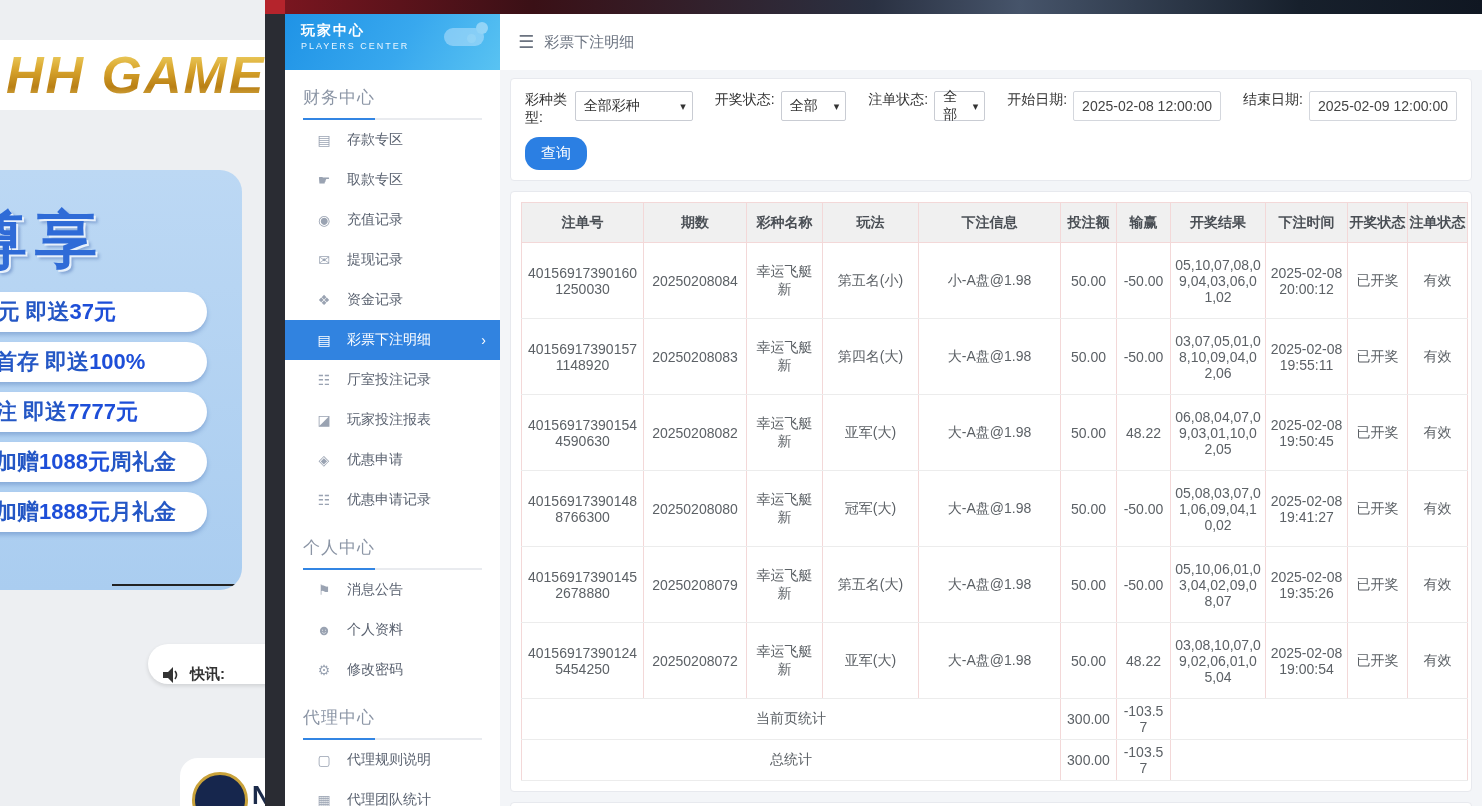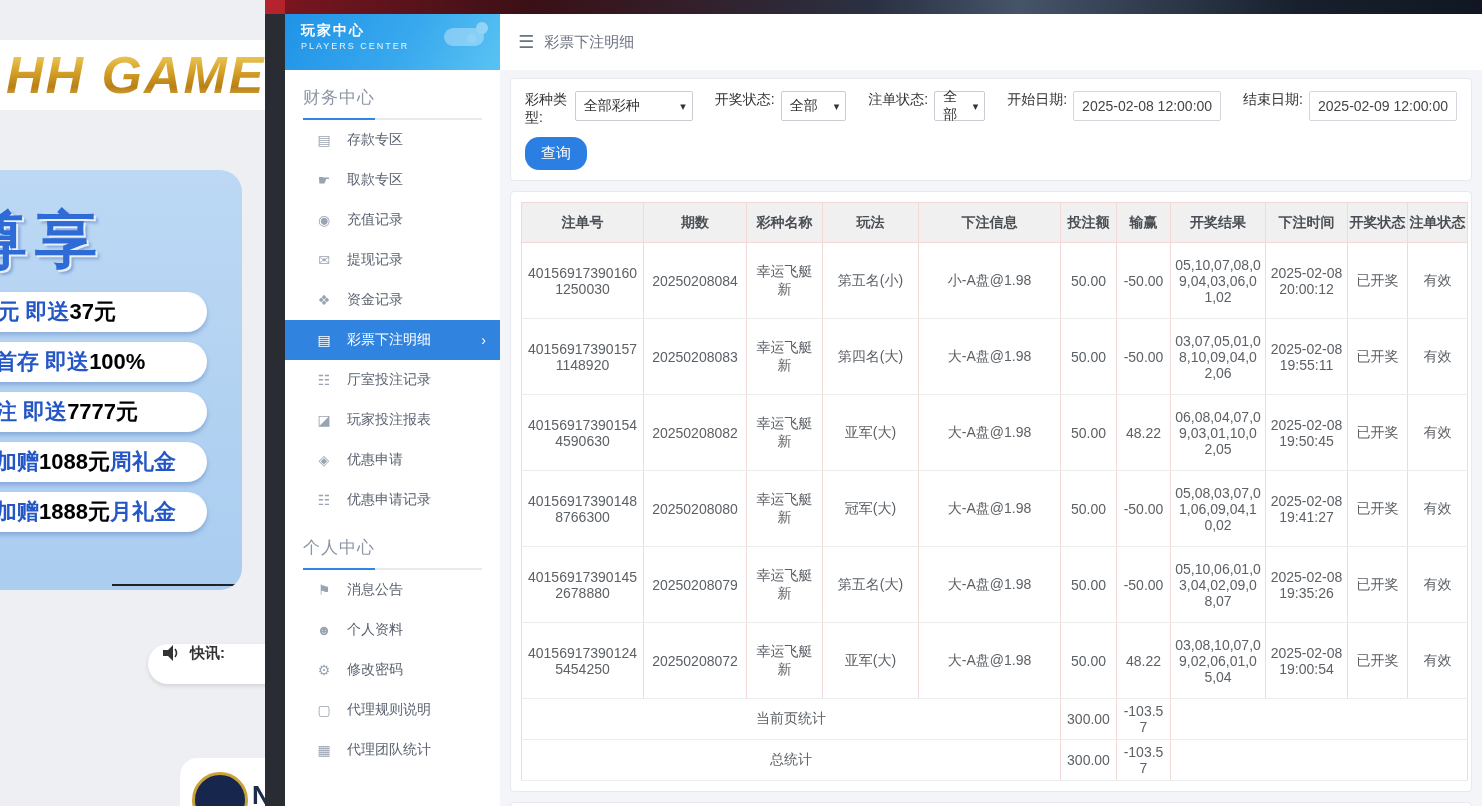--- a/index.html
+++ b/index.html
@@ -12,25 +12,25 @@
   .logo-band { position:absolute; left:0; top:40px; width:265px; height:70px; background:#ffffff; display:flex; align-items:center; overflow:hidden; }
   .brand-logo { font-size:52px; font-weight:bold; font-style:italic; letter-spacing:2px; white-space:nowrap; margin-left:6px;
     background:linear-gradient(180deg,#f6e27a 0%,#d9a62e 40%,#b97f14 70%,#e8c96a 100%);
     -webkit-background-clip:text; background-clip:text; color:transparent; }
   .promo-banner { position:absolute; left:-45px; top:170px; width:287px; height:420px; border-radius:22px;
     background:linear-gradient(180deg,#bcd8f4 0%,#aacdf0 100%); overflow:hidden; }
   .promo-headline { margin:28px 0 6px 10px; font-size:62px; font-weight:bold; color:#2f6bd7; letter-spacing:8px;
     text-shadow:2px 2px 0 #e8f1fb, 4px 4px 3px rgba(40,80,160,.35); }
   .promo-pill { width:250px; margin:10px 0 0 2px; background:#ffffff; border-radius:20px; padding:5px 16px;
     font-size:22px; font-weight:bold; white-space:nowrap; box-shadow:0 3px 4px rgba(60,100,170,.35); }
-  .pp-blue { color:#2457c5; } .pp-red { color:#000000; }
+  .pp-blue { color:#2457c5; } .pp-red { color:#1d4ed8; }
   .promo-footer { margin:14px 0 0 14px; font-size:34px; font-weight:bold; font-style:italic; color:#2f6bd7; display:flex; align-items:center; }
   .promo-footer .dashline { flex:0 0 130px; height:2px; background:#222; margin-left:14px; }
   .news-pill { position:absolute; left:148px; top:644px; width:130px; height:40px; background:#ffffff;
-    border-radius:20px 0 0 20px; box-shadow:0 2px 4px rgba(0,0,0,.12); display:flex; align-items:flex-start; padding-left:14px; gap:8px; }
+    border-radius:20px 0 0 20px; box-shadow:0 2px 4px rgba(0,0,0,.12); display:flex; align-items:flex-end; padding-left:14px; gap:8px; }
   .news-pill .txt { font-size:15px; font-weight:bold; color:#333; }
   .bottom-card { position:absolute; left:180px; top:758px; width:100px; height:48px; background:#fff; border-radius:18px 0 0 0; }
   .bottom-logo-circle { position:absolute; left:12px; top:14px; width:56px; height:56px; border-radius:50%;
     background:#16264d; border:3px solid #c9a23a; }
   .bottom-n { position:absolute; left:72px; top:22px; font-size:26px; font-weight:bold; color:#1c2b4a; }
 
   
   .top-bar { position:absolute; left:265px; top:0; width:1217px; height:14px;
     background:linear-gradient(90deg,#7e1620 0%,#3a1016 22%,#2a3142 50%,#46546a 62%,#17202c 85%,#101722 100%); }
   .red-corner { position:absolute; left:265px; top:0; width:20px; height:14px; background:#b5242c; }
@@ -197,20 +197,24 @@
             <span class="sbi-icon">⚑</span>
             <span>消息公告</span>
           </div>
           <div class="sb-item">
             <span class="sbi-icon">☻</span>
             <span>个人资料</span>
           </div>
           <div class="sb-item">
             <span class="sbi-icon">⚙</span>
             <span>修改密码</span>
+          </div>
+          <div class="sb-section">
+            <div class="sb-section-label">代理中心</div>
+            <div class="sb-underline"></div>
           </div>
           <div class="sb-item">
             <span class="sbi-icon">▢</span>
             <span>代理规则说明</span>
           </div>
           <div class="sb-item">
             <span class="sbi-icon">▦</span>
             <span>代理团队统计</span>
           </div>
         </nav>

